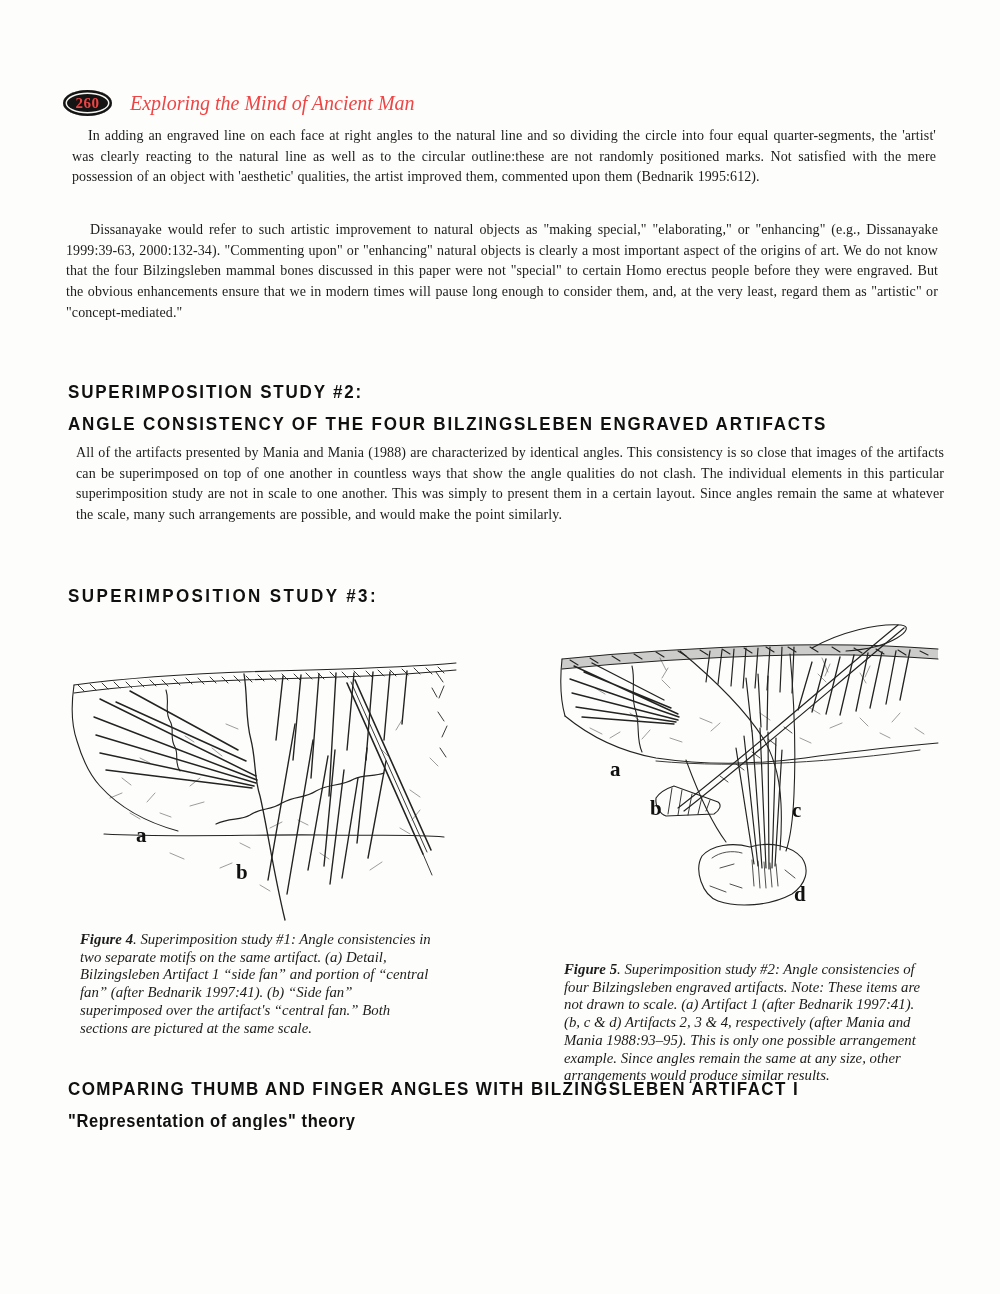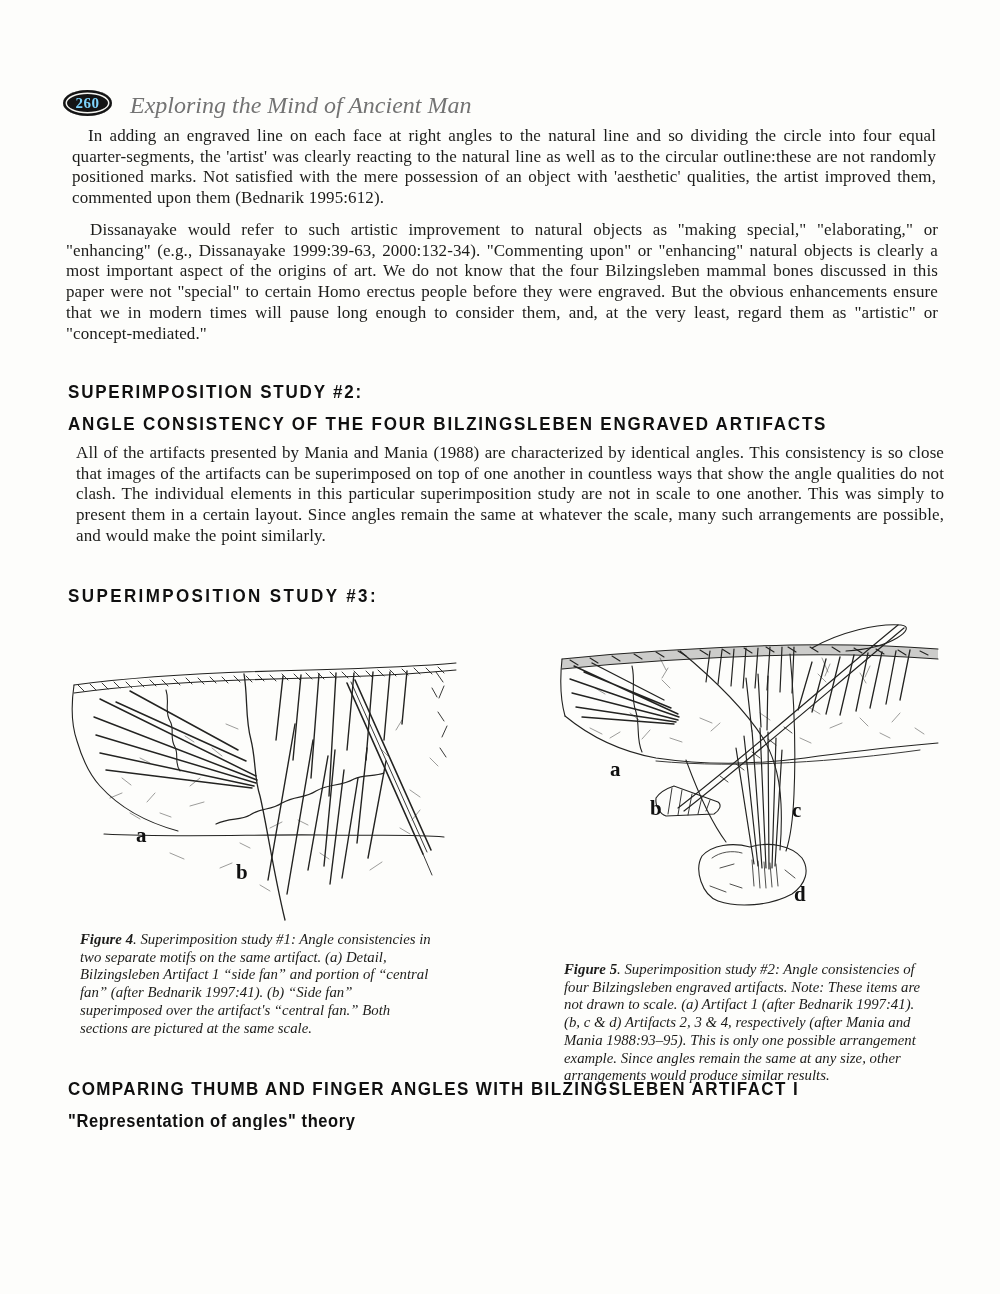--- a/index.html
+++ b/index.html
@@ -5,31 +5,31 @@
   html,body{margin:0;padding:0;background:#ffffff;}
   .page{
     position:relative; width:1000px; height:1294px; overflow:hidden;
     background:#fdfdfb; color:#1a1a1a;
     font-family:"Liberation Serif", serif;
   }
   
   .badge{
     position:absolute; left:63px; top:90px; width:49px; height:26px;
     background:#141414; border-radius:50%;
-    color:#7dd3fc; text-align:center; line-height:27px;
+    color:#ef4444; text-align:center; line-height:27px;
     font-size:15px; font-weight:bold; letter-spacing:0.5px;
     box-shadow: inset 0 0 0 2.5px #141414, inset 0 0 0 4px #f4f4f0;
   }
   .running-title{
     position:absolute; left:130px; top:92px;
-    font-style:italic; font-size:24px; color:#737373;
+    font-style:italic; font-size:20px; color:#ef4444;
   }
   
   .para{
-    position:absolute; text-align:justify; font-size:17px; line-height:20.7px;
+    position:absolute; text-align:justify; font-size:14px; line-height:20.7px;
     letter-spacing:0.1px; color:#1c1c1a; word-spacing:0.4px;
   }
   #p1{left:72px; top:126px; width:864px; text-indent:16px;}
   #p2{left:66px; top:220px; width:872px; text-indent:24px;}
   #p3{left:76px; top:443px; width:868px;}
   #p4{left:66px; top:1143px; width:876px;}
   
   .h-main{
     position:absolute; font-family:"Liberation Sans", sans-serif;
     font-weight:700; color:#101010; font-size:17px; letter-spacing:1.8px;

